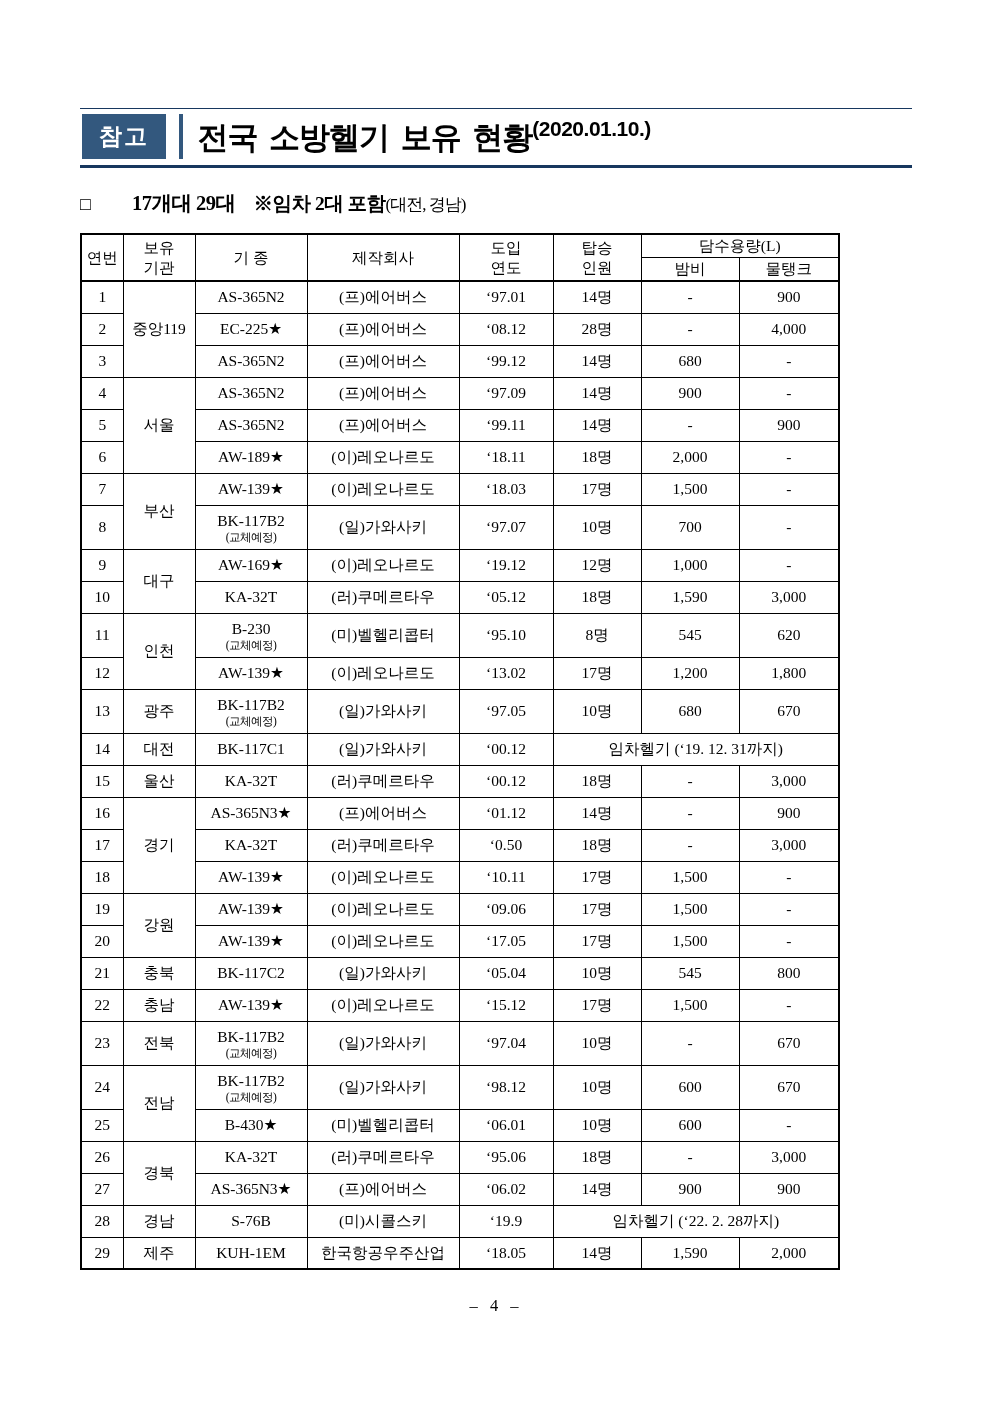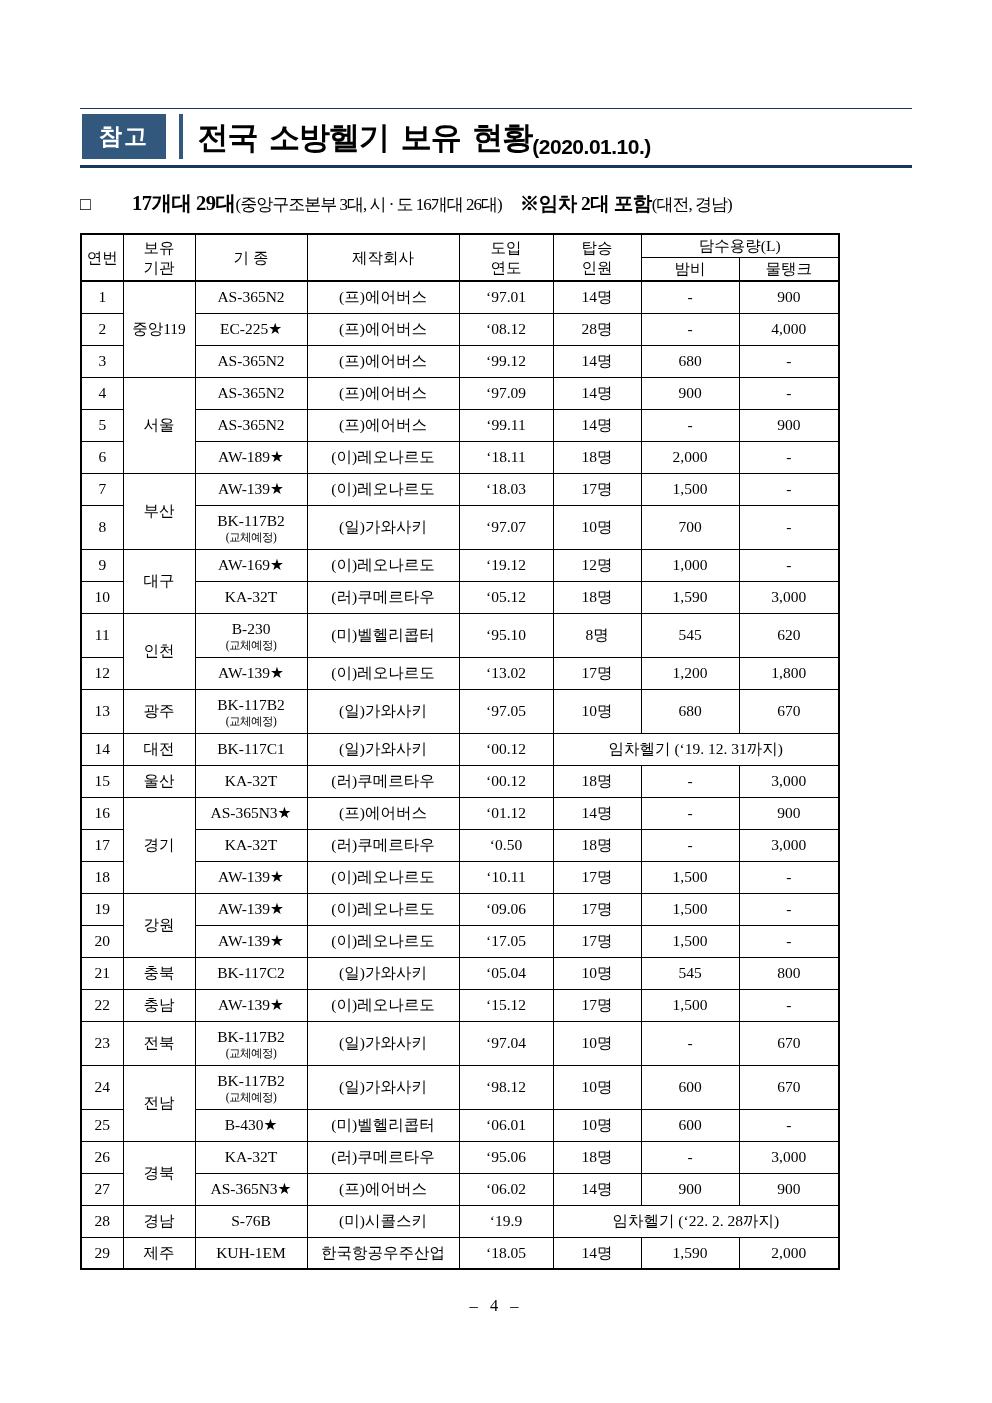--- a/index.html
+++ b/index.html
@@ -21,21 +21,21 @@
     padding: 5px 0 6px 2px;
   }
   .badge {
     background: #33587E; color: #fff;
     font-family: "Liberation Sans", sans-serif;
     font-weight: bold; font-size: 23px;
     display: flex; align-items: center;
     padding: 4px 17px; letter-spacing: 2px;
   }
   .band-divider { width: 3.5px; background: #33587E; margin-left: 13px; }
-  .title-wrap { display: flex; align-items: flex-end; padding-left: 15px; padding-top: 3px; }
+  .title-wrap { display: flex; align-items: flex-start; padding-left: 15px; padding-top: 3px; }
   .title {
     font-family: "Liberation Sans", sans-serif;
     font-weight: bold; font-size: 31px; letter-spacing: -1px;
     word-spacing: 4px;
   }
   .title-date {
     font-family: "Liberation Sans", sans-serif;
     font-weight: bold; font-size: 21px; letter-spacing: -0.5px;
   }
 
@@ -90,21 +90,20 @@
     <div class="band-divider"></div>
     <div class="title-wrap">
       <span class="title">전국 소방헬기 보유 현황</span>
         <span class="title-date">(2020.01.10.)</span>
     </div>
   </div>
 
   <div class="summary">
     <span class="bullet">□</span>
     <span class="sum-main">17개대 29대</span>
-    <span class="sum-paren">(중앙구조본부 3대, 시 · 도 16개대 26대)</span>
     <span class="sum-note">※임차 2대 포함</span>
     <span class="sum-note-paren">(대전, 경남)</span>
   </div>
 
   <table class="heli">
     <colgroup>
       <col style="width:42px">
         <col style="width:72px">
         <col style="width:112px">
         <col style="width:152px">

